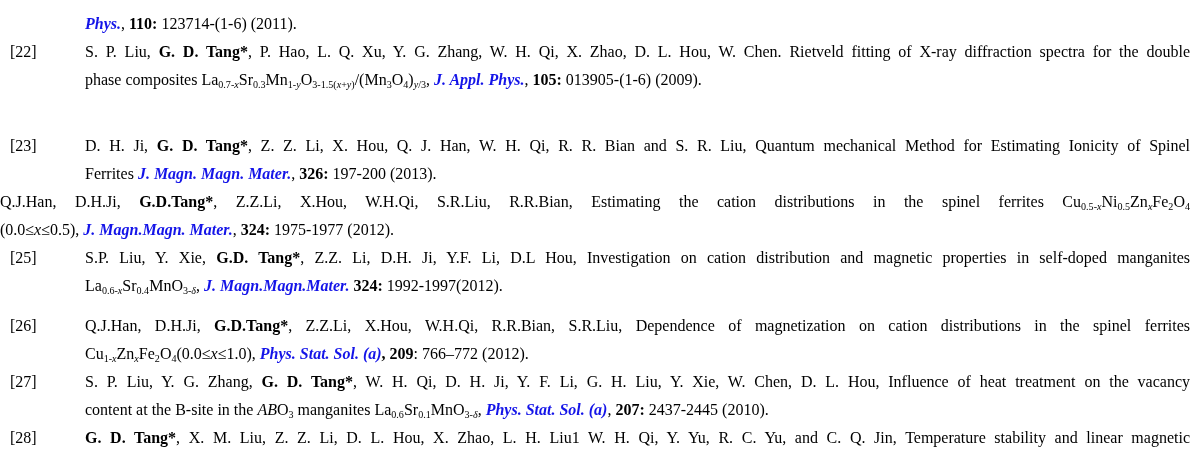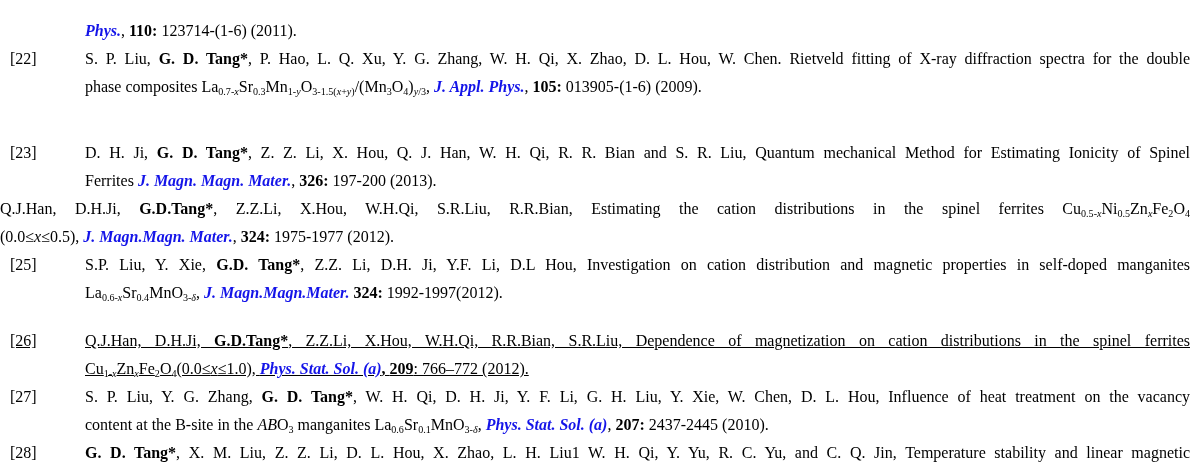--- a/index.html
+++ b/index.html
@@ -6,21 +6,21 @@
   html, body { background: #ffffff; }
   .page {
     width: 1200px;
     height: 475px;
     overflow: hidden;
     background: var(--background, #ffffff);
     color: var(--text, #000000);
     font-family: "Liberation Serif", serif;
     font-size: 16px;
     line-height: 28px;
-    padding-top: 17px;
+    padding-top: 10px;
   }
   .ref-row { display: flex; align-items: flex-start; }
   .ref-label {
     flex: 0 0 85px;
     width: 85px;
     padding-left: 10px;
   }
   .ref-body {
     flex: 1 1 auto;
     min-width: 0;
@@ -68,21 +68,21 @@
           <div class="ref-line"><span>(0.0≤</span><span class="i">x</span><span>≤0.5), </span><span class="b i blue">J. Magn.Magn. Mater.</span><span>, </span><span class="b">324:</span><span> 1975-1977 (2012).</span></div>
         </div>
       </div>
       <div class="ref-row">
         <div class="ref-label">[25]</div>
         <div class="ref-body">
           <div class="ref-line just"><span>S.P. Liu, Y. Xie, </span><span class="b">G.D. Tang*</span><span>, Z.Z. Li, D.H. Ji, Y.F. Li, D.L Hou, Investigation on cation distribution and magnetic properties in self-doped manganites</span></div>
           <div class="ref-line"><span>La</span><sub class="s">0.6-</sub><sub class="s i">x</sub><span>Sr</span><sub class="s">0.4</sub><span>MnO</span><sub class="s">3-</sub><sub class="s i">δ</sub><span>, </span><span class="b i blue">J. Magn.Magn.Mater.</span><span> </span><span class="b">324:</span><span> 1992-1997(2012).</span></div>
         </div>
       </div>
-      <div class="ref-row" style="margin-top: 20px; text-decoration: underline;">
+      <div class="ref-row" style="margin-top: 12px;">
         <div class="ref-label">[26]</div>
         <div class="ref-body">
           <div class="ref-line just"><span>Q.J.Han, D.H.Ji, </span><span class="b">G.D.Tang*</span><span>, Z.Z.Li, X.Hou, W.H.Qi, R.R.Bian, S.R.Liu, Dependence of magnetization on cation distributions in the spinel ferrites</span></div>
           <div class="ref-line"><span>Cu</span><sub class="s">1-</sub><sub class="s i">x</sub><span>Zn</span><sub class="s i">x</sub><span>Fe</span><sub class="s">2</sub><span>O</span><sub class="s">4</sub><span>(0.0≤</span><span class="i">x</span><span>≤1.0), </span><span class="b i blue">Phys. Stat. Sol. (a)</span><span class="b">, </span><span class="b">209</span><span>: 766–772 (2012).</span></div>
         </div>
       </div>
       <div class="ref-row">
         <div class="ref-label">[27]</div>
         <div class="ref-body">
           <div class="ref-line just"><span>S. P. Liu, Y. G. Zhang, </span><span class="b">G. D. Tang*</span><span>, W. H. Qi, D. H. Ji, Y. F. Li, G. H. Liu, Y. Xie, W. Chen, D. L. Hou, Influence of heat treatment on the vacancy</span></div>

